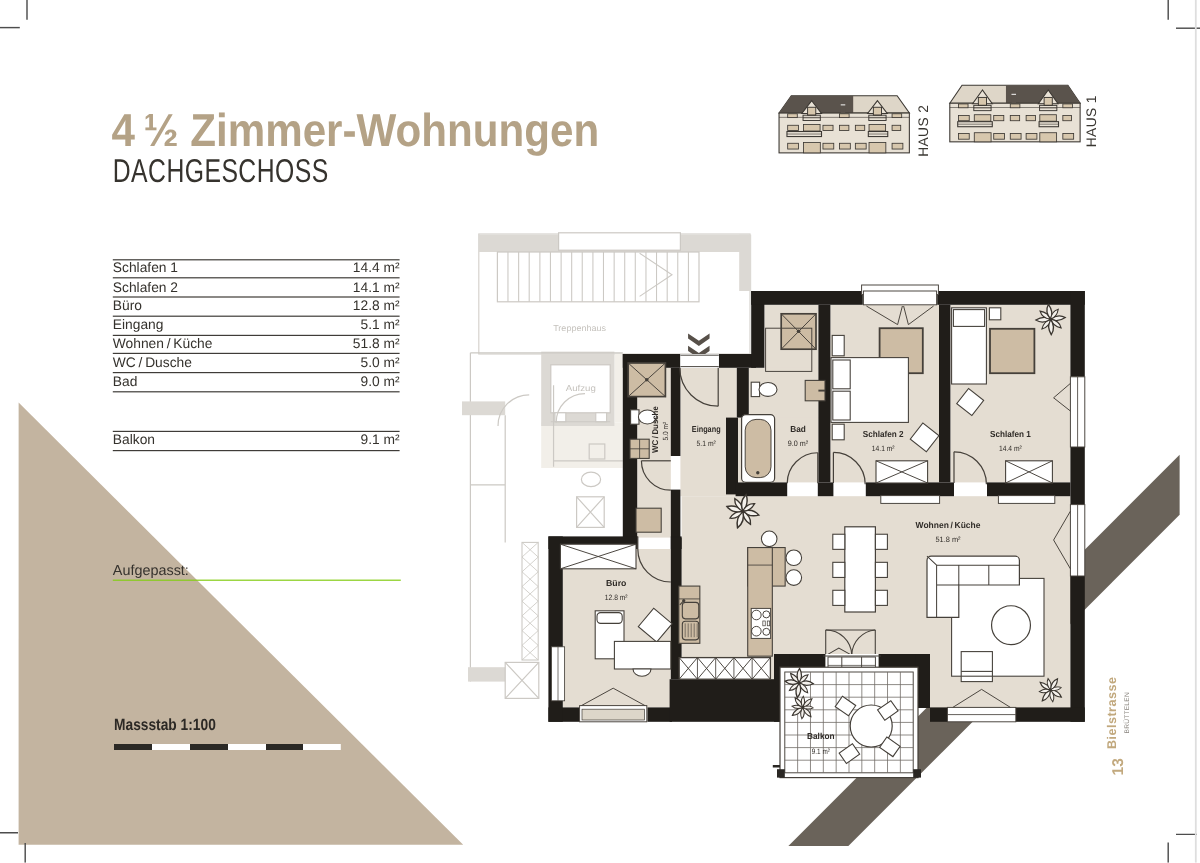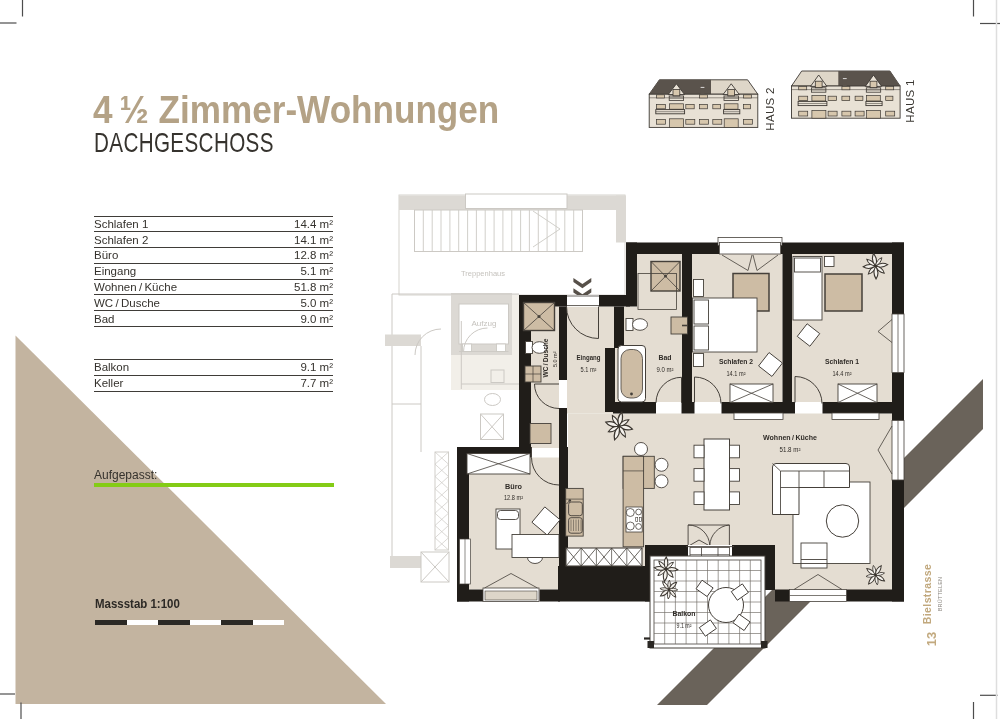--- a/index.html
+++ b/index.html
@@ -658,28 +658,24 @@
       <span>Bad</span>
       <span>9.0 m²</span>
     </div>
 </div>
 
 <div class="abs" style="left:94px;top:359px;width:239px;font-size:11.5px;color:#35322d;">
   <div style="border-top:1px solid #3f3c38;border-bottom:1px solid #3f3c38;height:14.8px;display:flex;justify-content:space-between;align-items:center;">
       <span>Balkon</span>
       <span>9.1 m²</span>
     </div>
-  <div style="border-bottom:1px solid #3f3c38;height:14.8px;display:flex;justify-content:space-between;align-items:center;">
-      <span>Keller</span>
-      <span>7.7 m²</span>
-    </div>
 </div>
 
 <div class="abs" style="left:94px;top:467.5px;width:262px;font-size:12px;color:#35322d;line-height:16.2px;">
-  <div style="border-bottom:4px solid #84cc16;width:240px;line-height:15.5px;margin-bottom:1px;">Aufgepasst:</div>
+  <div style="border-bottom:1px solid #84cc16;width:240px;line-height:15.5px;margin-bottom:1px;">Aufgepasst:</div>
 </div>
 
 <div class="abs" style="left:95px;top:595.5px;font-size:13.5px;font-weight:bold;color:#2c2925;letter-spacing:0px;transform:scaleX(0.85);transform-origin:0 0;white-space:nowrap;">Massstab 1:100</div>
 
 <div class="abs" style="left:95px;top:620.3px;width:189.4px;height:4.7px;background:repeating-linear-gradient(to right,#2b2925 0,#2b2925 31.56px,#ffffff 31.56px,#ffffff 63.13px);"></div>
 
 <div class="abs" style="left:763.4px;top:90px;width:13px;height:38px;">
   <div class="abs" style="left:6.5px;top:19px;transform:translate(-50%,-50%) rotate(-90deg);font-size:11.5px;color:#3a3732;white-space:nowrap;letter-spacing:0.3px;">HAUS 2</div>
 </div>
 <div class="abs" style="left:903px;top:82px;width:13px;height:38px;">

